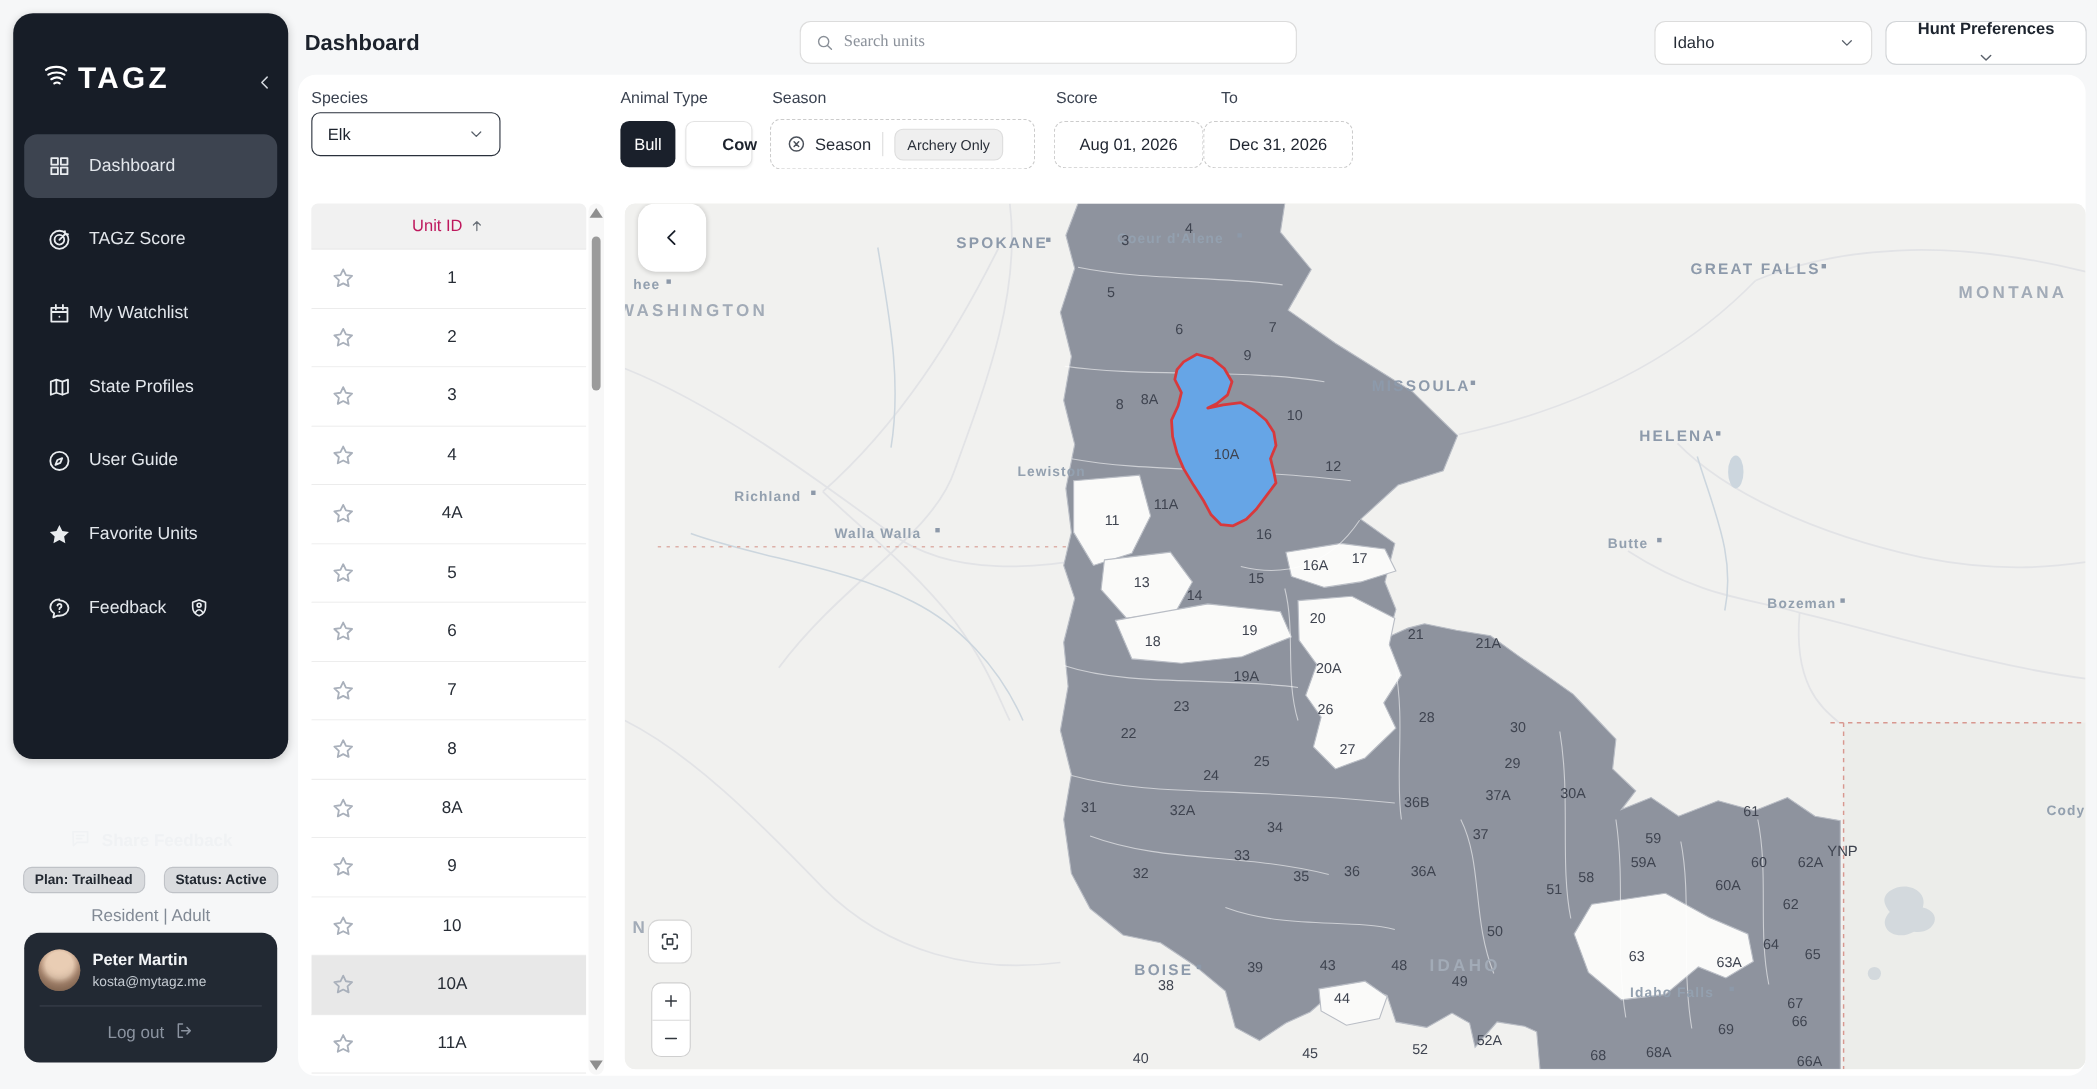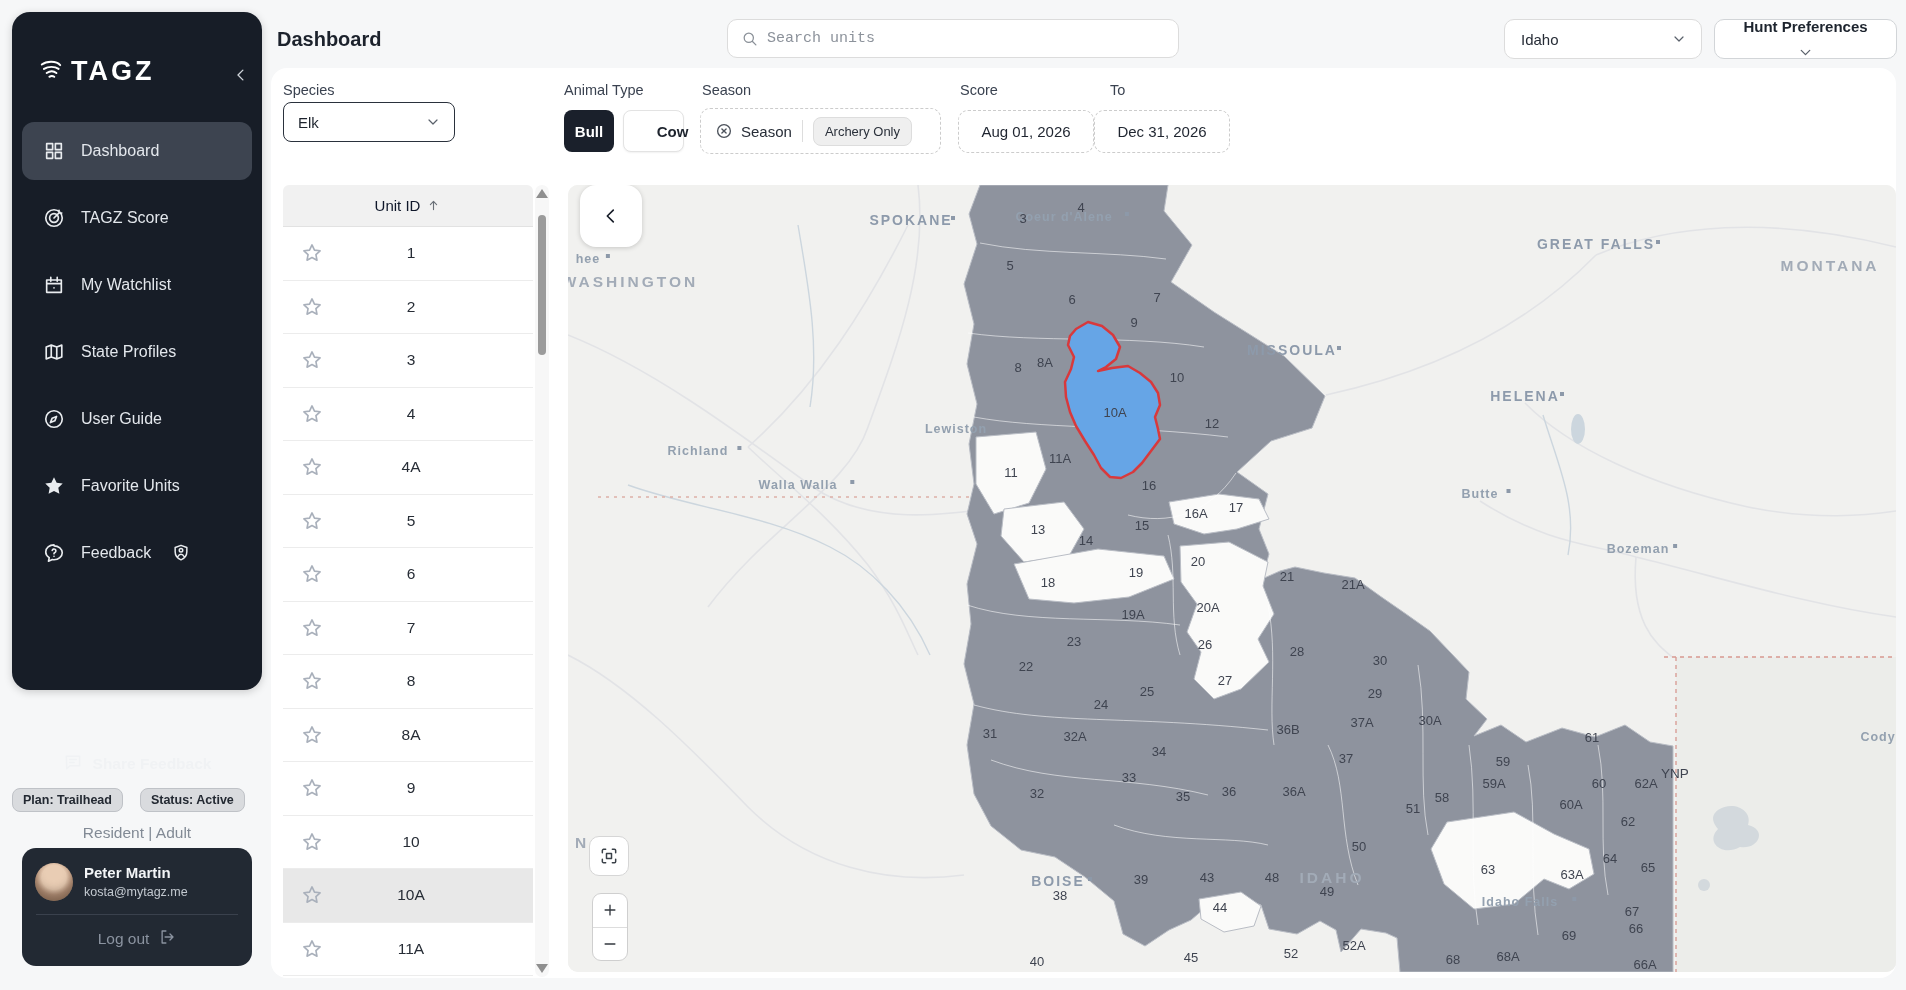--- a/index.html
+++ b/index.html
@@ -10,59 +10,59 @@
   .sidebar { position:absolute; left:12px; top:12px; width:250px; height:678px; background:#171d27; border-radius:18px; box-shadow:0 2px 8px rgba(0,0,0,.18); }
   .logo { position:absolute; top:44px; left:26px; display:flex; align-items:center; gap:7px; color:#fff; }
   .logo .brand-text { font-size:27px; font-weight:800; letter-spacing:3px; color:#fff; }
   .collapse-btn { position:absolute; top:50px; right:8px; width:26px; height:26px; display:flex; align-items:center; justify-content:center; color:#cfd4da; cursor:pointer; }
   .nav { position:absolute; top:110px; left:10px; right:10px; }
   .nav-item { display:flex; align-items:center; gap:16px; height:58px; margin-bottom:9px; padding-left:21px; border-radius:12px; color:#e3e7ec; font-size:16px; cursor:pointer; }
   .nav-item.active { background:#3d4450; }
   .nav-item .icon { display:flex; color:#e9ecef; }
   .nav-item .trail { margin-left:4px; display:flex; color:#e9ecef; }
   .share-row { position:absolute; top:740px; left:0; right:0; display:flex; justify-content:center; align-items:center; gap:10px; color:#f0f2f4; font-size:15.5px; font-weight:700; cursor:pointer; }
-  .badge-row { position:absolute; top:776px; left:0; right:0; display:flex; justify-content:flex-start; gap:17px; }
+  .badge-row { position:absolute; top:776px; left:0; right:0; display:flex; justify-content:center; gap:17px; }
   .badge { background:#d9dbde; border:1px solid #bfc2c7; color:#232932; font-size:12.5px; font-weight:700; padding:4px 10px; border-radius:8px; white-space:nowrap; }
   .residency { position:absolute; top:812px; left:0; right:0; text-align:center; color:#828a95; font-size:15.5px; }
   .profile-card { position:absolute; left:10px; right:10px; top:836px; height:118px; background:#222933; border-radius:14px; }
   .avatar { position:absolute; left:13px; top:15px; width:38px; height:38px; border-radius:50%; background:radial-gradient(circle at 50% 38%, #e9cdb4 0 40%, #c5a188 58%, #8d6f58 100%); box-shadow:inset 0 -10px 8px rgba(60,40,25,.35); }
   .profile-name { position:absolute; left:62px; top:16px; color:#f3f5f7; font-size:15px; font-weight:700; }
   .profile-email { position:absolute; left:62px; top:37px; color:#c3c9d0; font-size:12.5px; }
   .profile-divider { position:absolute; left:14px; right:14px; top:66px; height:1px; background:#3a414d; }
   .logout-row { position:absolute; left:0; right:0; top:80px; display:flex; justify-content:center; align-items:center; gap:9px; color:#8b93a0; font-size:15.5px; cursor:pointer; }
 
   
   .page-title { position:absolute; left:277px; top:28px; font-size:20px; font-weight:700; color:#1c222c; }
   .search-box { position:absolute; left:727px; top:19px; width:452px; height:39px; background:#fff; border:1px solid #dcdcdc; border-radius:10px; display:flex; align-items:center; padding-left:13px; gap:9px; }
   .search-box .icon { color:#8a9098; display:flex; }
-  .search-box input { border:none; outline:none; font-size:15px; color:#333; width:380px; font-family:Liberation Mono, monospace; background:transparent; }
+  .search-box input { border:none; outline:none; font-size:15px; color:#333; width:380px; font-family:Liberation Serif, serif; background:transparent; }
   .search-box input::placeholder { color:#8c929b; }
   .state-select { position:absolute; left:1504px; top:19px; width:198px; height:40px; background:#fff; border:1px solid #dcdcdc; border-radius:10px; display:flex; align-items:center; justify-content:space-between; padding:0 14px 0 16px; font-size:15px; color:#262c36; cursor:pointer; }
   .hunt-pref { position:absolute; left:1714px; top:19px; width:183px; height:40px; background:#fff; border:1px solid #d2d5d8; border-radius:10px; display:flex; align-items:center; justify-content:center; gap:9px; font-size:15px; font-weight:700; color:#1d242e; cursor:pointer;flex-direction:column; }
   .chev { color:#5a616b; display:flex; }
 
   
   .content { position:absolute; left:271px; top:68px; width:1625px; height:910px; background:#fff; border-radius:16px; }
   .f-label { position:absolute; top:14px; font-size:14.5px; color:#3a4250; }
   .species-select { position:absolute; left:12px; top:34px; width:172px; height:40px; border:1.5px solid #2a313c; border-radius:8px; background:#fff; display:flex; align-items:center; justify-content:space-between; padding:0 13px 0 14px; font-size:15px; color:#1d232d; cursor:pointer; }
   .seg-btn { position:absolute; top:42px; height:42px; border-radius:8px; display:flex; align-items:center; justify-content:center; font-size:15px; cursor:pointer; }
-  .seg-on { left:293px; width:50px; background:#1a202b; color:#fff; font-weight:700; }
+  .seg-on { left:293px; width:50px; background:#1a202b; color:#fff; font-weight:400; }
   .seg-off { left:352px; width:61px; background:#fff; color:#1d232d; font-weight:700; border:1px solid #e3e3e3; box-shadow:0 1px 2px rgba(0,0,0,.06);padding-left:38px; }
   .season-box { position:absolute; left:429px; top:40px; width:241px; height:46px; border:1.5px dashed #cccccc; border-radius:10px; display:flex; align-items:center; padding:0 10px 0 14px; gap:10px; background:#fff; }
   .season-chip { display:flex; align-items:center; gap:8px; font-size:15px; color:#272d37; cursor:pointer; }
   .season-chip .icon { color:#4c525b; display:flex; }
   .season-div { width:1px; height:22px; background:#ddd; }
   .sub-chip { background:#efefef; border:1px solid #dddddd; border-radius:8px; padding:6px 11px; font-size:13px; color:#2a303a; cursor:pointer; }
   .date-box { position:absolute; top:42px; height:43px; border:1.5px dashed #cccccc; border-radius:10px; background:#fff; display:flex; align-items:center; justify-content:center; font-size:15px; color:#1f2530; cursor:pointer; }
   .from-box { left:687px; width:136px; }
   .to-box { left:823px; width:136px; }
 
   
   .unit-panel { position:absolute; left:12px; top:117px; width:266px; height:792px; }
-  .unit-header { position:absolute; left:0; top:0; right:16px; height:42px; background:#f1f1f1; border-bottom:1px solid #e2e2e2; border-radius:6px 6px 0 0; display:flex; align-items:center; justify-content:center; gap:6px; font-size:15px; color:#0f172a; cursor:pointer; }
+  .unit-header { position:absolute; left:0; top:0; right:16px; height:42px; background:#f1f1f1; border-bottom:1px solid #e2e2e2; border-radius:6px 6px 0 0; display:flex; align-items:center; justify-content:center; gap:6px; font-size:15px; color:#be185d; cursor:pointer; }
   .unit-rows { position:absolute; left:0; top:42px; right:16px; bottom:0; overflow:hidden; }
   .unit-row { height:53.5px; display:flex; align-items:center; border-bottom:1px solid #ececec; background:#fff; cursor:pointer; }
   .unit-row.sel { background:#e8e8e8; }
   .unit-row .star { margin-left:18px; color:#a9b0bb; display:flex; cursor:pointer; }
   .unit-row .uid { flex:1; text-align:center; font-size:15.5px; color:#272d36; margin-right:34px; }
   .scrollbar { position:absolute; right:0; top:0; bottom:0; width:14px; background:#f7f7f7; border-radius:7px; }
   .sb-arrow { position:absolute; left:0; width:0; height:0; border-left:6px solid transparent; border-right:6px solid transparent; margin-left:1px; }
   .sb-up { top:4px; border-bottom:9px solid #8f8f8f; }
   .sb-down { bottom:4px; border-top:9px solid #8f8f8f; }
   .sb-thumb { position:absolute; left:3px; top:30px; width:8px; height:140px; border-radius:4px; background:#9b9b9b; }

